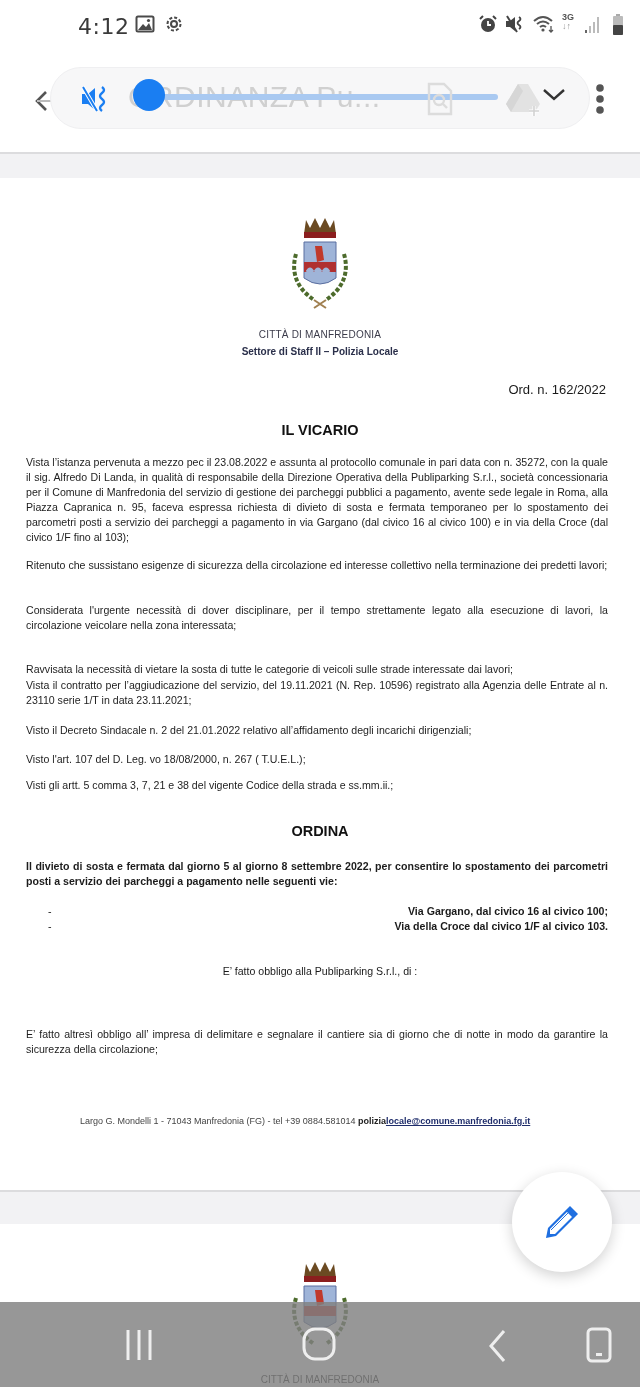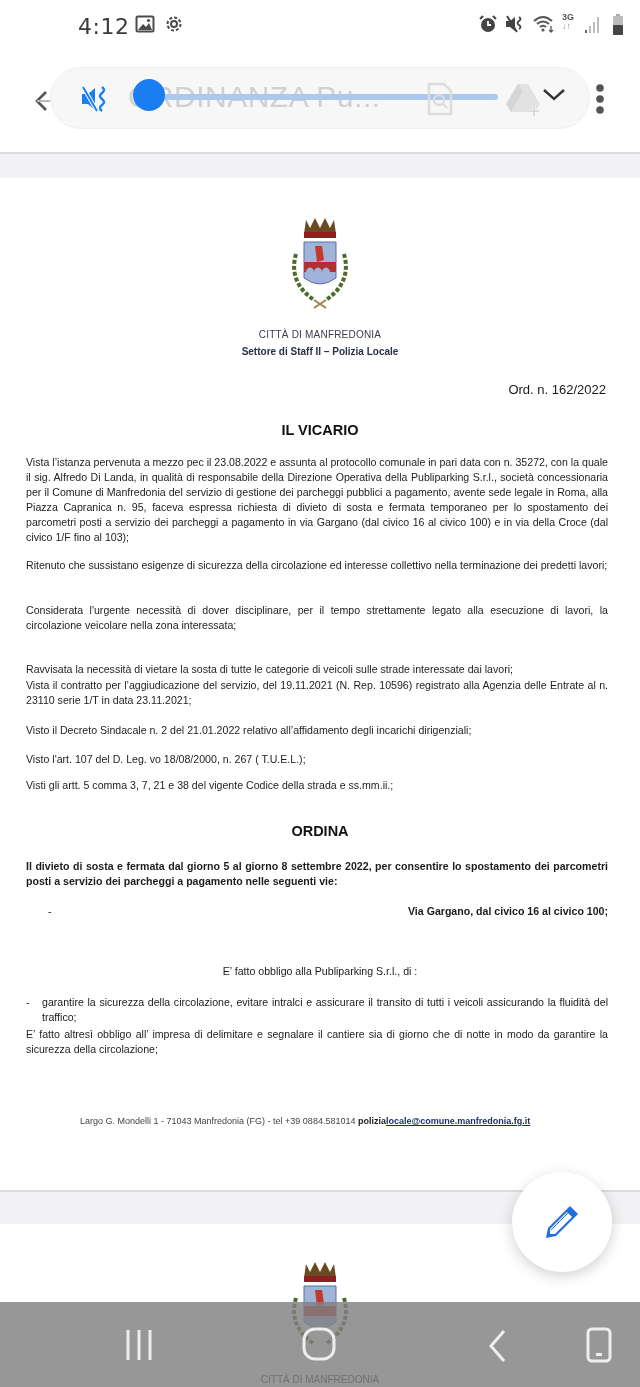--- a/index.html
+++ b/index.html
@@ -197,26 +197,26 @@
     <p class="para" style="top:500px;">Vista il contratto per l’aggiudicazione del servizio, del 19.11.2021 (N. Rep. 10596) registrato alla Agenzia delle Entrate al n. 23110 serie 1/T in data 23.11.2021;</p>
     <p class="para" style="top:545px;">Visto il Decreto Sindacale n. 2 del 21.01.2022 relativo all’affidamento degli incarichi dirigenziali;</p>
     <p class="para" style="top:574px;">Visto l'art. 107 del D. Leg. vo 18/08/2000, n. 267 ( T.U.E.L.);</p>
     <p class="para" style="top:600px;">Visti gli artt. 5 comma 3, 7, 21 e 38 del vigente Codice della strada e ss.mm.ii.;</p>
 
     <div class="h-title" style="top:645px;">ORDINA</div>
     <p class="para bold" style="top:681px;">Il divieto di sosta e fermata dal  giorno 5 al giorno 8 settembre 2022, per consentire lo spostamento dei parcometri posti a servizio dei parcheggi a pagamento nelle seguenti vie:</p>
 
     <ul class="bullets" style="top:726px;text-align:right;">
       <li>Via Gargano, dal civico 16 al civico 100;</li>
+      <li>Via della Croce dal civico 1/F al civico 103.</li>
     </ul>
 
     <div class="center-line" style="top:787px;">E’ fatto obbligo alla Publiparking S.r.l., di :</div>
 
     <ul class="dashlist" style="top:817px;">
-      <li>garantire la sicurezza della circolazione, evitare intralci e assicurare il transito di tutti i veicoli assicurando la fluidità del traffico;</li>
     </ul>
 
     <p class="para" style="top:849px;">E’ fatto altresì obbligo all’ impresa di delimitare e segnalare il cantiere sia di giorno che di notte in modo da garantire la sicurezza della circolazione;</p>
 
     <div class="footer">
       <span>Largo G. Mondelli 1 - 71043 Manfredonia (FG) - tel +39 0884.581014 </span><b>polizia</b><a>locale@comune.manfredonia.fg.it</a>
     </div>
   </div>
 </div>
 

